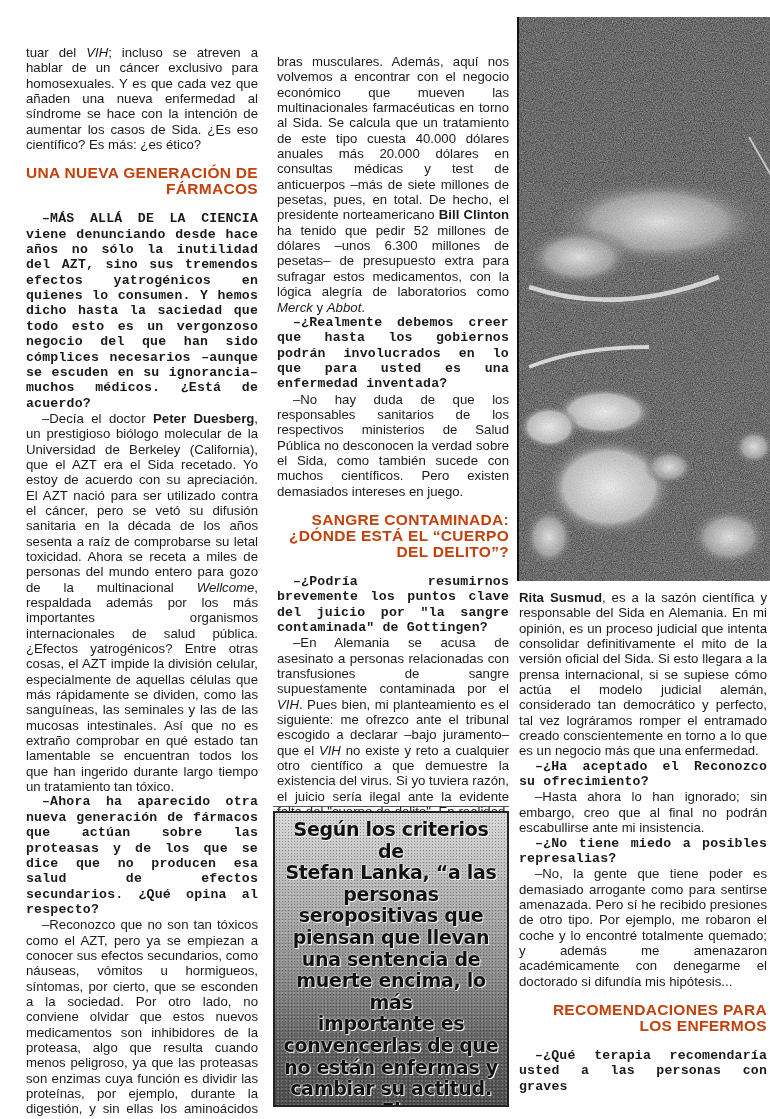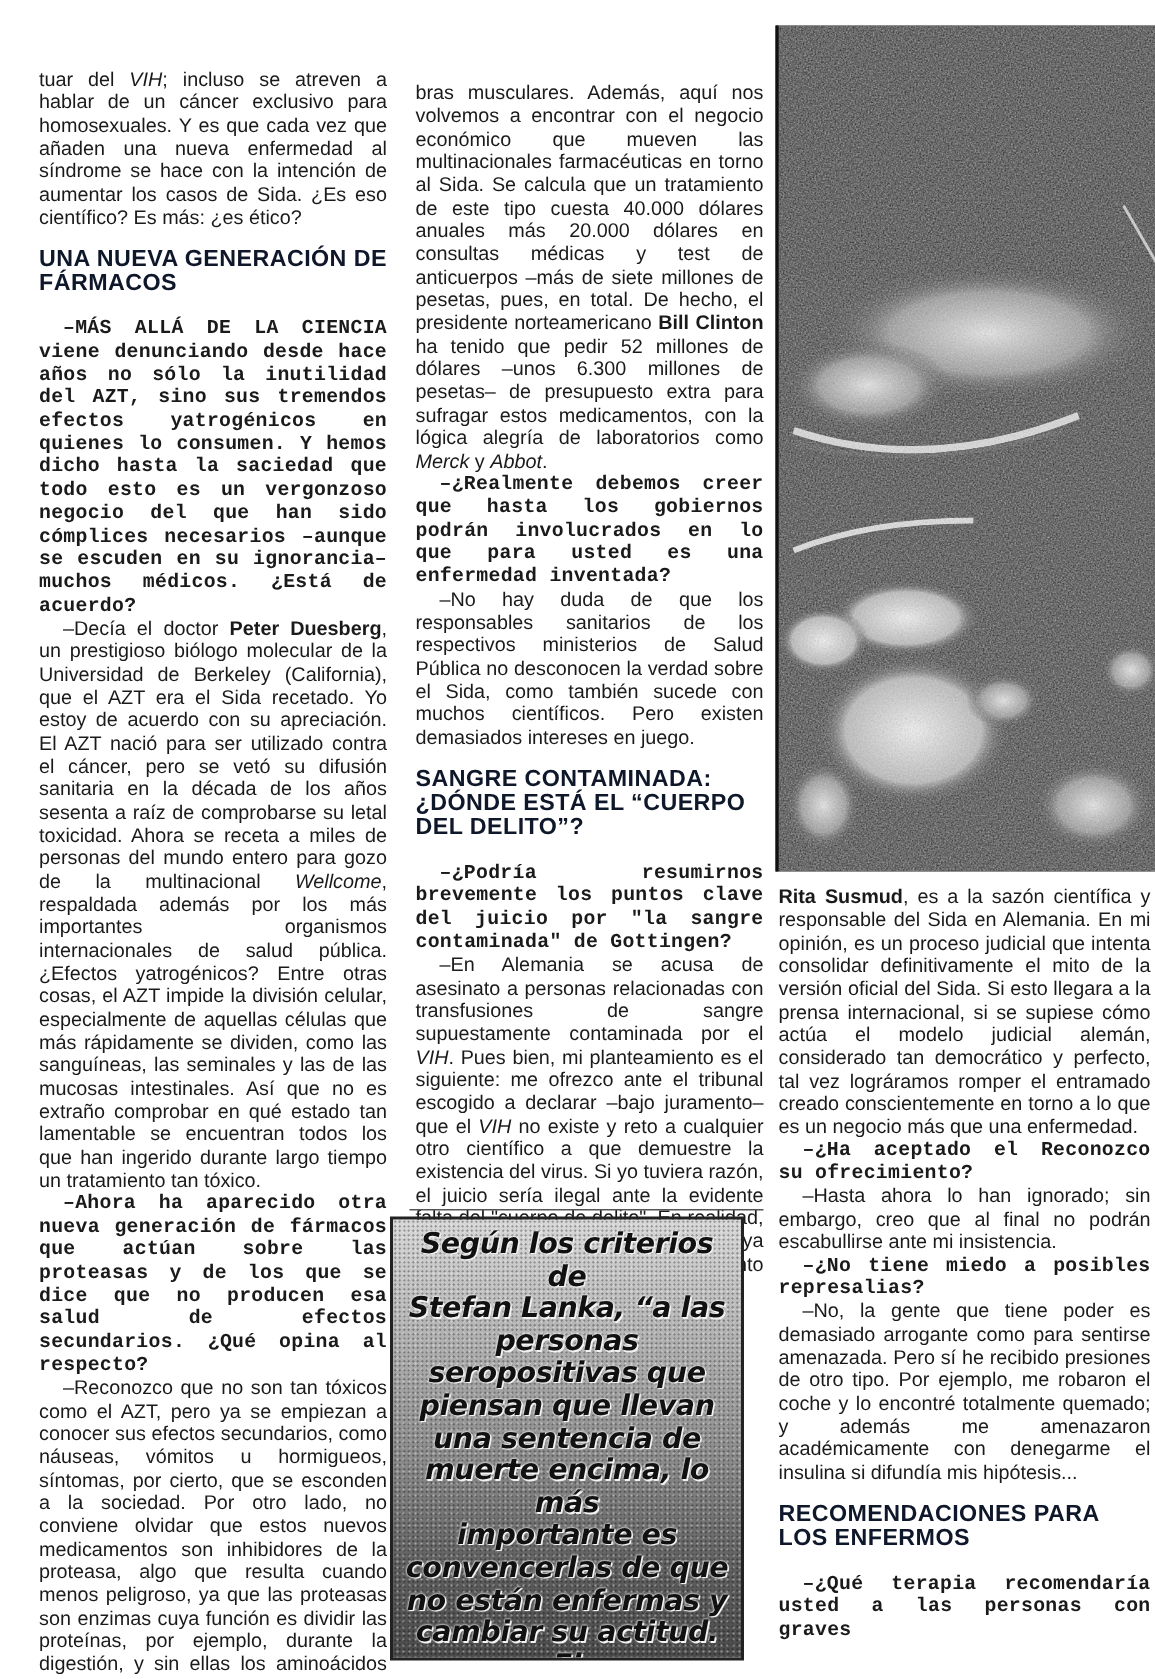--- a/index.html
+++ b/index.html
@@ -6,37 +6,36 @@
   body {
     width: 770px; height: 1119px; position: relative; overflow: hidden;
     font-family: "Liberation Sans", sans-serif; color: #1a1a1a;
   }
   .col { position: absolute; font-size: 13.2px; line-height: 15.35px; text-align: justify; }
   .col p { margin: 0; }
   .ind { text-indent: 16px; }
   .q { font-weight: bold; letter-spacing: 0.2px; font-family: Liberation Mono, monospace; }
   .head {
     font-weight: bold; font-size: 15.5px; line-height: 16px; letter-spacing: 0.3px;
-    margin: 13px 0 14px 0; text-align: left; color: #0f172a;
+    margin: 13px 0 14px 0; text-align: right; color: #c2410c;
   }
   #col1 { left: 26px; top: 45px; width: 232px; }
   #col2 { left: 277px; top: 54px; width: 232px; }
   #col3 { left: 519px; top: 590px; width: 248px; }
   #photo {
     position: absolute; left: 517px; top: 17px; width: 253px; height: 564px;
     background: #2b2b2b; overflow: hidden;
     border-left: 2px solid #111;
   }
   #photo svg { width: 100%; height: 100%; display: block; }
   #pullquote {
-    position: absolute; left: 260px; top: 811px; width: 232px; height: 292px;
+    position: absolute; left: 273px; top: 811px; width: 232px; height: 292px;
     border: 2px solid #222;
     background: linear-gradient(180deg, #d8d8d8 0%, #b5b5b5 25%, #8a8a8a 55%, #5e5e5e 80%, #4b4b4b 100%);
     overflow: hidden;
-    font-style: italic;
   }
   #pullquote .noise {
     position: absolute; inset: 0;
     background-image:
       radial-gradient(#00000055 0.6px, transparent 0.8px),
       radial-gradient(#ffffff66 0.6px, transparent 0.8px);
     background-size: 3px 3px, 4px 4px;
     background-position: 0 0, 1px 2px;
   }
   #pullquote .text {
@@ -65,21 +64,21 @@
     <p class="ind"><span>–No hay duda de que los responsables sanitarios de los respectivos ministerios de Salud Pública no desconocen la verdad sobre el Sida, como también sucede con muchos científicos. Pero existen demasiados intereses en juego.</span></p>
     <h3 class="head"><span>SANGRE CONTAMINADA: ¿DÓNDE ESTÁ EL “CUERPO DEL DELITO”?</span></h3>
     <p class="q ind"><span>–¿Podría resumirnos brevemente los puntos clave del juicio por "la sangre contaminada" de Gottingen?</span></p>
     <p class="ind"><span>–En Alemania se acusa de asesinato a personas relacionadas con transfusiones de sangre supuestamente contaminada por el </span><span style="font-style: italic;">VIH</span><span>. Pues bien, mi planteamiento es el siguiente: me ofrezco ante el tribunal escogido a declarar –bajo juramento– que el </span><span style="font-style: italic;">VIH</span><span> no existe y reto a cualquier otro científico a que demuestre la existencia del virus. Si yo tuviera razón, el juicio sería ilegal ante la evidente falta del "cuerpo de delito". En realidad, el juicio es una cuestión política, ya que la presidenta del Parlamento alemán,</span></p>
   </div>
 <div id="col3" class="col">
     <p><span style="font-weight: bold;">Rita Susmud</span><span>, es a la sazón científica y responsable del Sida en Alemania. En mi opinión, es un proceso judicial que intenta consolidar definitivamente el mito de la versión oficial del Sida. Si esto llegara a la prensa internacional, si se supiese cómo actúa el modelo judicial alemán, considerado tan democrático y perfecto, tal vez lográramos romper el entramado creado conscientemente en torno a lo que es un negocio más que una enfermedad.</span></p>
     <p class="q ind"><span>–¿Ha aceptado el Reconozco su ofrecimiento?</span></p>
     <p class="ind"><span>–Hasta ahora lo han ignorado; sin embargo, creo que al final no podrán escabullirse ante mi insistencia.</span></p>
     <p class="q ind"><span>–¿No tiene miedo a posibles represalias?</span></p>
-    <p class="ind"><span>–No, la gente que tiene poder es demasiado arrogante como para sentirse amenazada. Pero sí he recibido presiones de otro tipo. Por ejemplo, me robaron el coche y lo encontré totalmente quemado; y además me amenazaron académicamente con denegarme el insulina si difundía mis hipótesis...</span></p>
+    <p class="ind"><span>–No, la gente que tiene poder es demasiado arrogante como para sentirse amenazada. Pero sí he recibido presiones de otro tipo. Por ejemplo, me robaron el coche y lo encontré totalmente quemado; y además me amenazaron académicamente con denegarme el doctorado si difundía mis hipótesis...</span></p>
     <h3 class="head"><span>RECOMENDACIONES PARA LOS ENFERMOS</span></h3>
     <p class="q ind"><span>–¿Qué terapia recomendaría usted a las personas con graves</span></p>
   </div>
 
 <div id="photo">
   <svg viewBox="0 0 253 564" preserveAspectRatio="none">
     <defs>
       <filter id="grain" x="0" y="0" width="100%" height="100%">
         <feTurbulence type="fractalNoise" baseFrequency="0.9" numOctaves="2" seed="4" result="n"></feTurbulence>
         <feColorMatrix type="saturate" values="0" in="n" result="g"></feColorMatrix>

